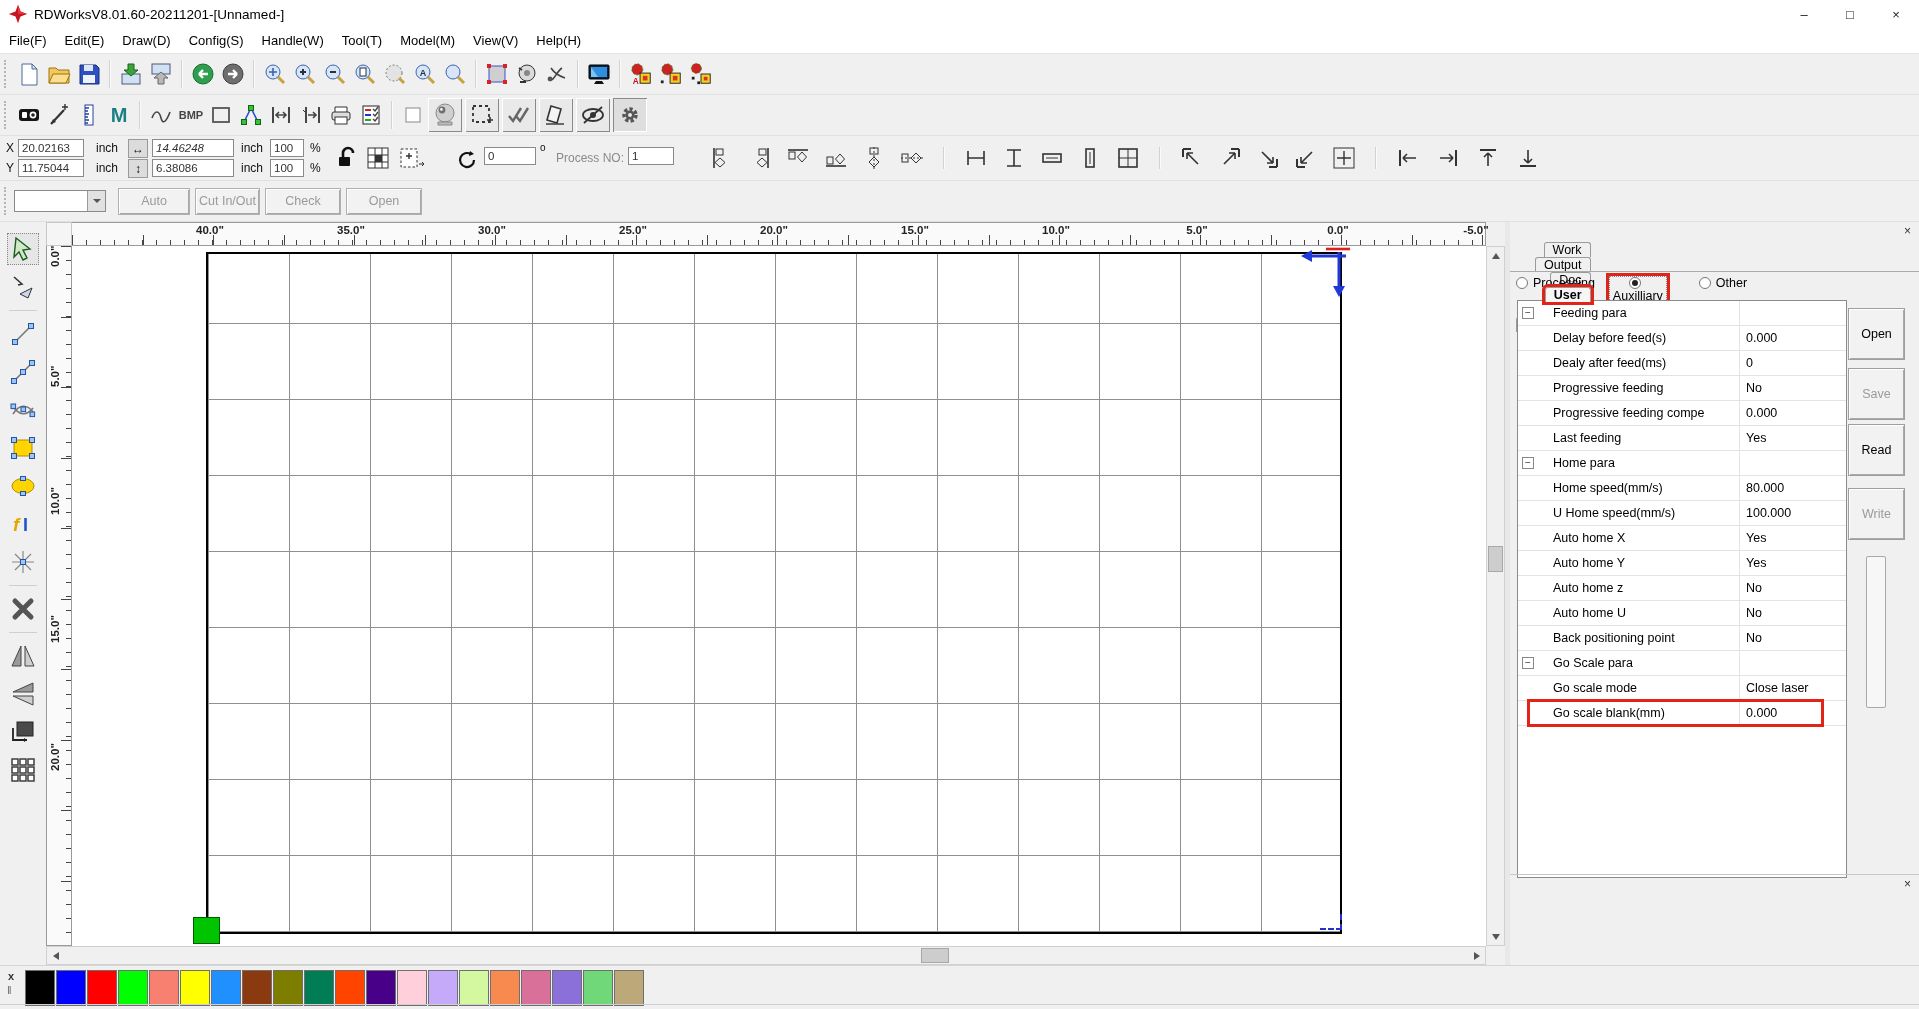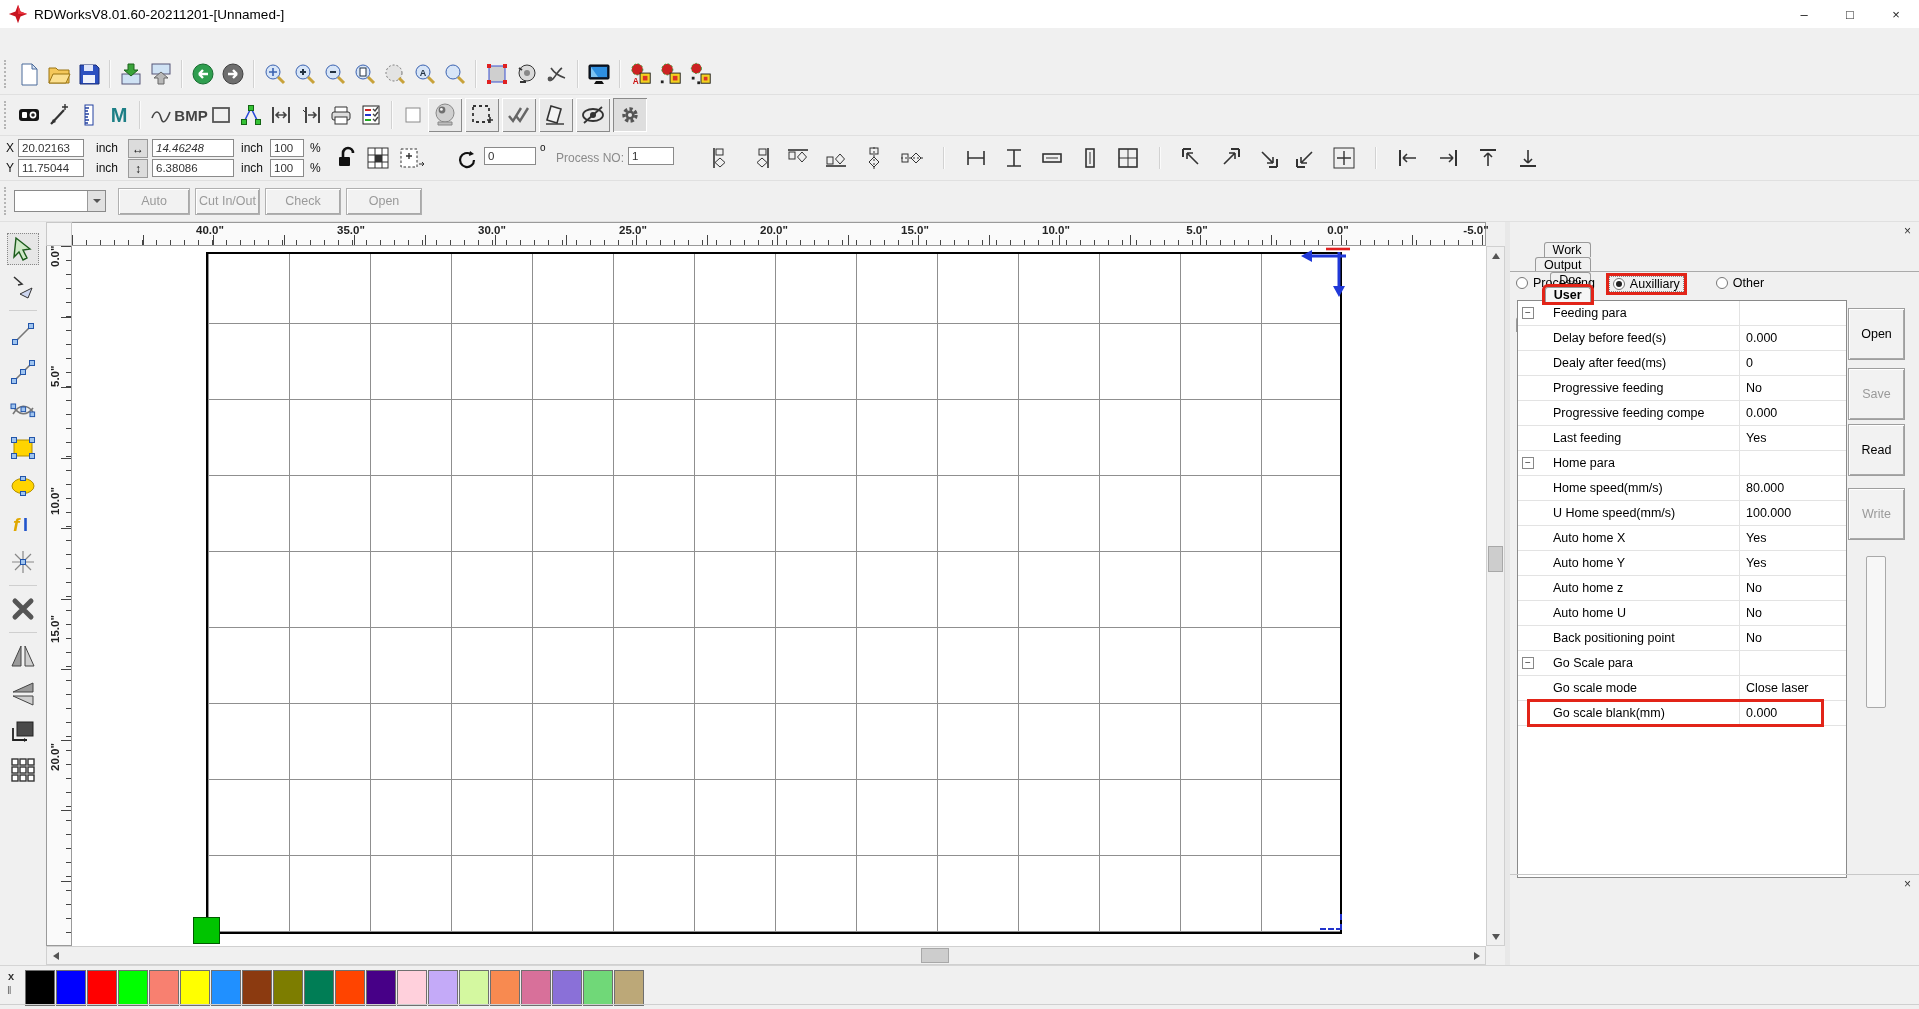--- a/index.html
+++ b/index.html
@@ -32,21 +32,21 @@
   .drag { width:6px; height:70%; border-left:2px dotted #b5b5b5; margin:0 4px 0 4px; }
   .tsep { width:2px; height:70%; border-left:1px solid #d2d2d2; border-right:1px solid #fbfbfb; margin:0 5px; }
   .tbtn { width:30px; height:30px; display:flex; align-items:center; justify-content:center; }
   .tbtn svg { width:24px; height:24px; }
   .bigbtn { width:34px; height:34px; background:#e9e9e9;
             box-shadow: inset 1px 1px 0 #ffffff, inset -1px -1px 0 #8a8a8a;
             display:flex; align-items:center; justify-content:center; margin-right:3px; }
   .bigbtn svg { width:26px; height:26px; }
   .bigbtn.pressed { box-shadow: inset 1px 1px 0 #8a8a8a, inset -1px -1px 0 #ffffff; background:#dedede; }
   .mtext { font-size:20px; font-weight:bold; color:#1d7f86; }
-  .bmptext { font-size:15px; font-weight:bold; color:#444; letter-spacing:0; }
+  .bmptext { font-size:11px; font-weight:bold; color:#444; letter-spacing:0; }
 
   
   .lbl { font-size:12px; color:#111; }
   .graylbl { font-size:12px; color:#8a8a8a; }
   .field { height:18px; border:1px solid #8a8a8a; background:#fff; font-size:11.5px;
            color:#333; padding:1px 3px; font-family:"Liberation Sans",sans-serif; }
   .arrbtn { width:20px; height:19px; background:#dcdcdc; border:1px solid #9a9a9a;
             display:flex; align-items:center; justify-content:center; font-size:12px; color:#111; }
   .tallbtn { height:38px; display:flex; align-items:center; justify-content:center; }
 
@@ -125,21 +125,21 @@
          border-radius:3px 3px 0 0; font-size:12.5px; display:flex; align-items:center;
          justify-content:center; padding:0 8px; margin-right:2px; }
   .tab.active { height:29px; background:#f6f6f6; font-weight:bold; }
   .annot { outline:3px solid #e22418; outline-offset:0px; z-index:5; }
   .tabline { position:absolute; left:0; top:49px; width:409px; border-top:1px solid #aaa; }
 
   .radiorow { position:absolute; left:6px; top:54px; height:22px; display:flex; align-items:flex-start; font-size:12.5px; }
   .radio { width:12px; height:12px; border-radius:50%; border:1px solid #777; background:#fff; margin-right:5px; position:relative; }
   .radio.on:after { content:""; position:absolute; left:2px; top:2px; width:6px; height:6px; border-radius:50%; background:#222; }
   .radwrap { display:flex; align-items:center; margin-right:14px; }
-  .radwrap.sel { outline:3px solid #e22418; padding:0 3px; border:1px dotted #888; }
+  .radwrap.sel { outline:3px solid #e22418; padding:0 3px; border:1px dotted #888;flex-direction:column; }
 
   #proptable { position:absolute; left:7px; top:78px; width:330px; height:578px; background:#fff;
                border:1px solid #8a8a8a; font-size:12.5px; }
   .prow { position:relative; height:25px; border-bottom:1px solid #e3e3e3; display:flex; align-items:center; }
   .pname { width:222px; padding-left:35px; border-right:1px solid #e3e3e3; height:100%; display:flex; align-items:center;
            white-space:nowrap; overflow:hidden; }
   .pval { flex:1; padding-left:6px; white-space:nowrap; }
   .expander { position:absolute; left:4px; top:6px; width:12px; height:12px; border:1px solid #888;
               background:#fff; font-size:10px; line-height:10px; text-align:center; color:#333; }
   #annot-row { position:absolute; left:17px; top:477px; width:297px; height:28px;
@@ -182,20 +182,31 @@
       <path d="M12 1l3 8 8 3-11 0z" fill="#e8323c"></path>
     </svg>
     <span class="title">RDWorksV8.01.60-20211201-[Unnamed-]</span>
     <div id="wincontrols">
       <div class="winbtn">–</div>
       <div class="winbtn">□</div>
       <div class="winbtn">×</div>
     </div>
   </div>
 
+  <div id="menubar">
+    <span class="menuitem">File(F)</span>
+    <span class="menuitem">Edit(E)</span>
+    <span class="menuitem">Draw(D)</span>
+    <span class="menuitem">Config(S)</span>
+    <span class="menuitem">Handle(W)</span>
+    <span class="menuitem">Tool(T)</span>
+    <span class="menuitem">Model(M)</span>
+    <span class="menuitem">View(V)</span>
+    <span class="menuitem">Help(H)</span>
+  </div>
 
   <div id="tb1" class="tbar">
     <div class="drag"></div>
     <div class="tbtn">
         <svg viewBox="0 0 24 24">
           <path d="M5 2h10l5 5v16H5z" fill="#fff" stroke="#4a6b9a"></path>
           <path d="M15 2v5h5z" fill="#d6e2f4" stroke="#4a6b9a"></path>
         </svg>
       </div>
     <div class="tbtn">

